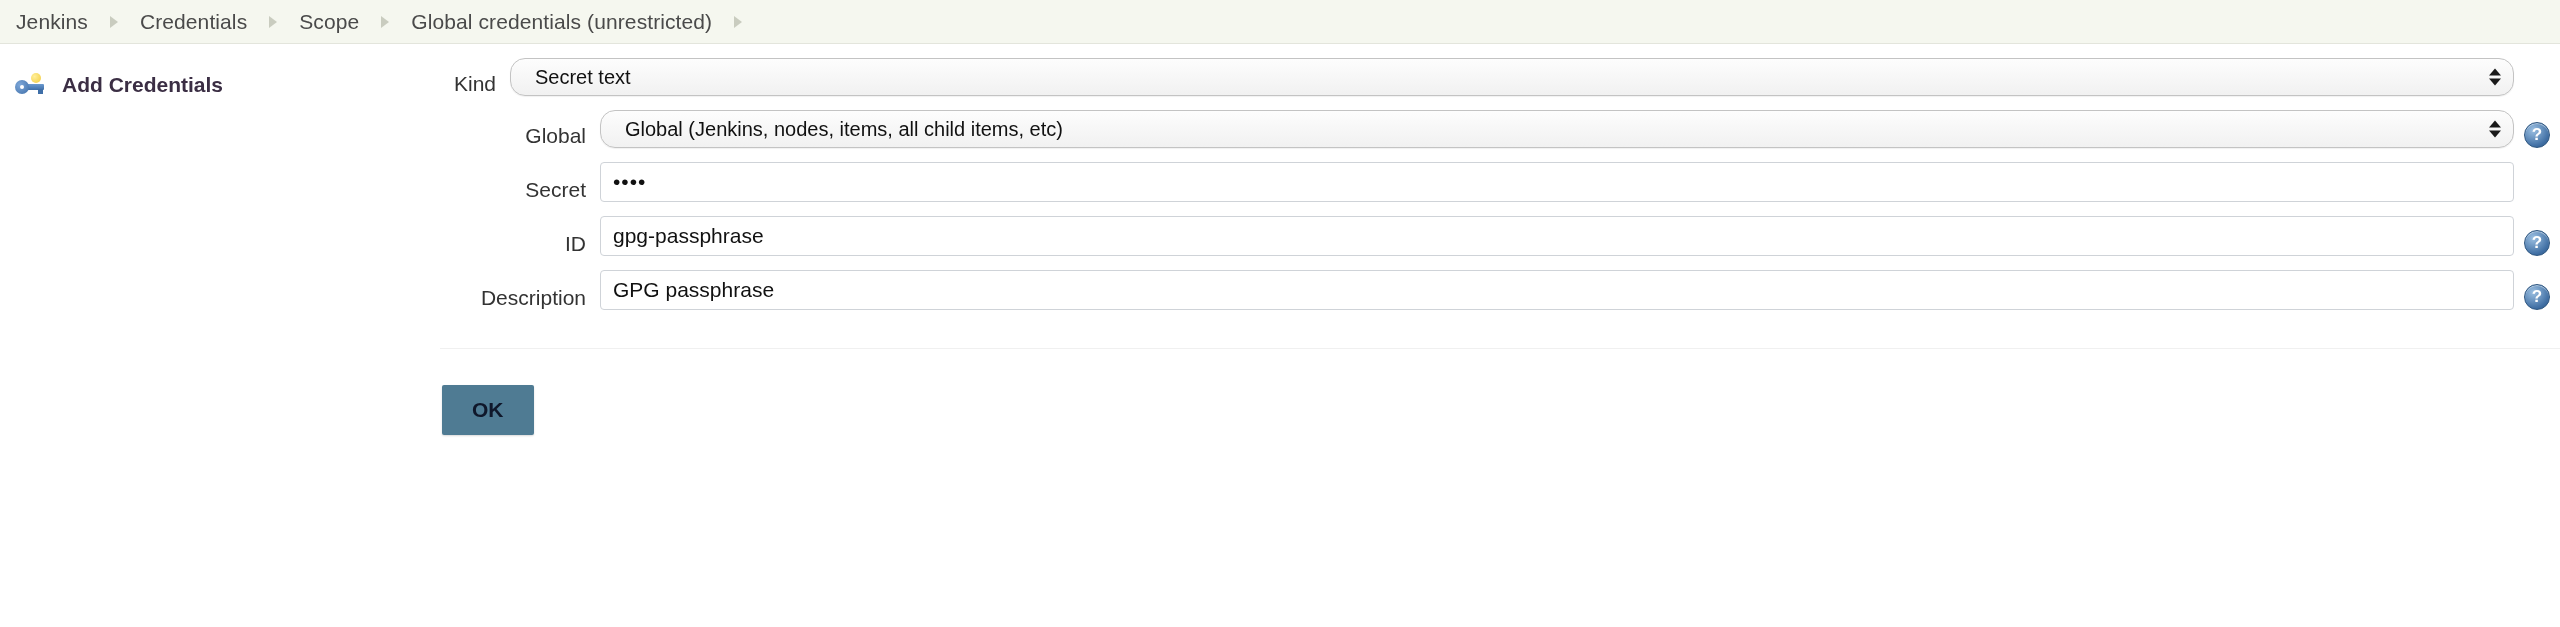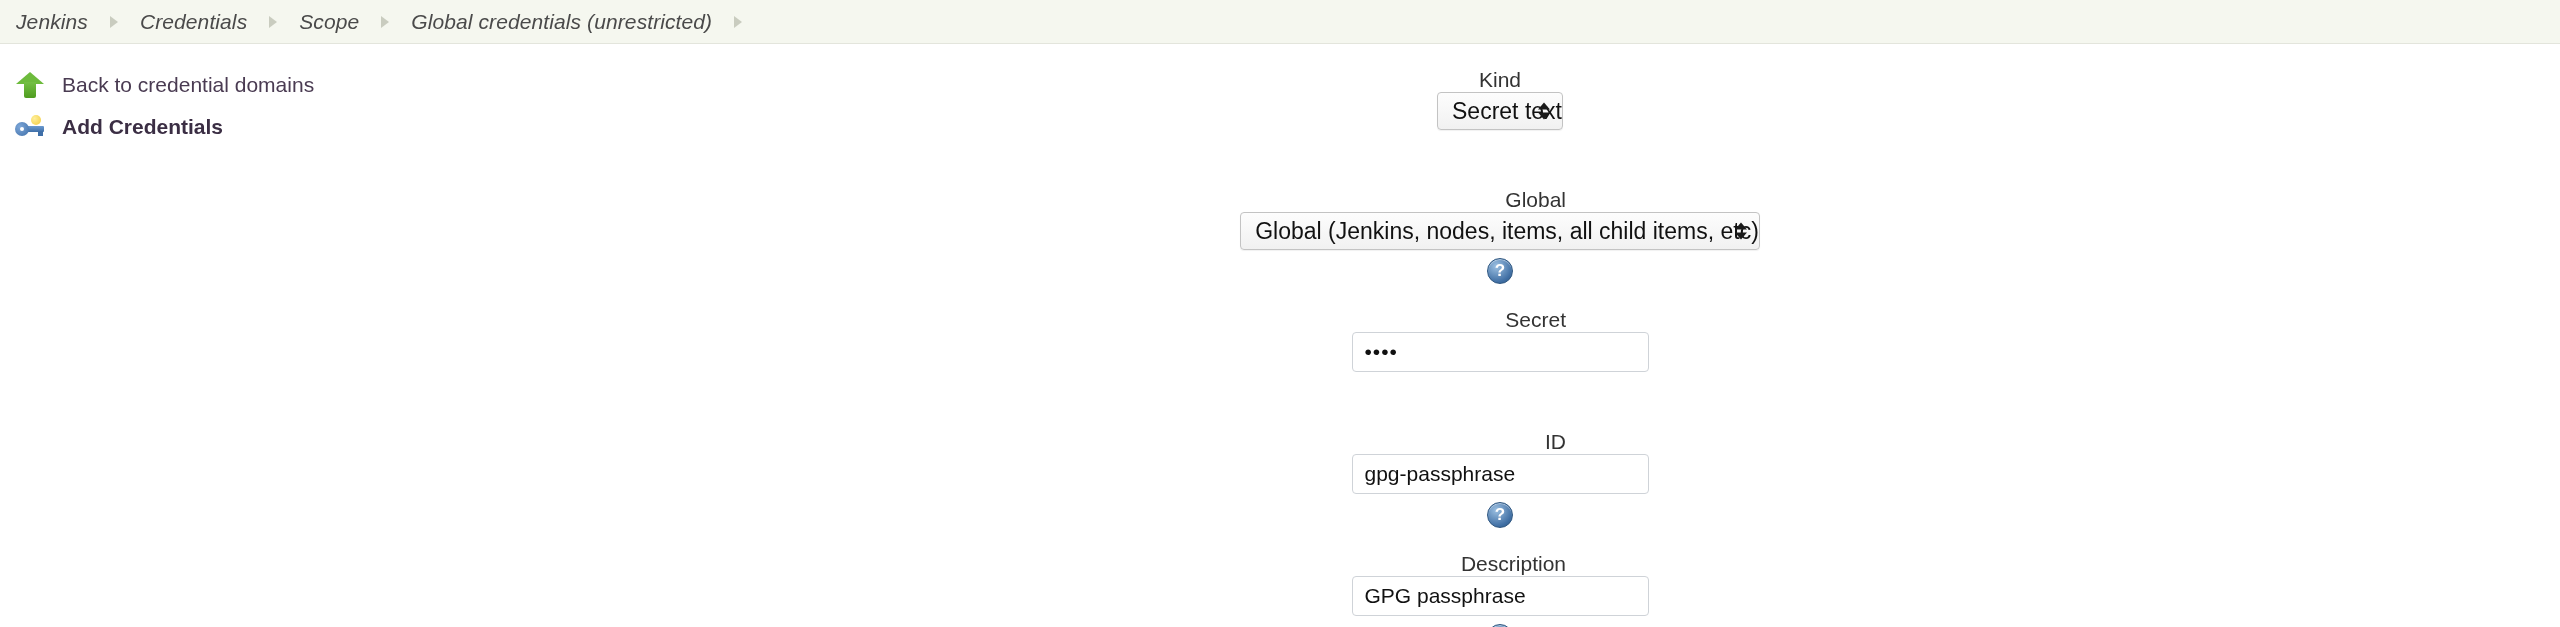--- a/index.html
+++ b/index.html
@@ -17,21 +17,20 @@
 
   
   .breadcrumb-bar {
     height: 44px;
     background: #f5f7ef;
     border-bottom: 1px solid #e3e5dc;
     display: flex;
     align-items: center;
     padding-left: 16px;
     box-sizing: border-box;
-    font-style: italic;
   }
   .crumb {
     font-size: 21px;
     color: #4a4a4a;
     letter-spacing: 0.1px;
     white-space: nowrap;
   }
   .crumb.link { cursor: pointer; }
   .crumb-sep {
     margin: 0 22px;
@@ -135,23 +134,22 @@
   
   .main {
     flex: 1;
     padding-top: 14px;
     position: relative;
   }
   .form-rows { }
 
   .form-row {
     display: flex;
-    align-items: center;
+    align-items: flex-end;
     margin-bottom: 14px;
-    flex-direction: column;
   }
   .row-label {
     font-size: 21px;
     color: #333333;
     text-align: right;
     padding-top: 10px;
     padding-right: 14px;
     box-sizing: border-box;
     white-space: nowrap;
     flex: none;
@@ -163,26 +161,26 @@
   .row-id .row-label,
   .row-desc .row-label { width: 160px; }
 
   .row-control { flex: 1; min-width: 0; }
 
   .select-box {
     position: relative;
     height: 38px;
     background: linear-gradient(to bottom, #fdfdfd, #f1f1f1);
     border: 1px solid #c3c3c3;
-    border-radius: 4px;
+    border-radius: 15px;
     box-sizing: border-box;
     display: flex;
     align-items: center;
-    padding-left: 14px;
-    font-size: 23px;
+    padding-left: 24px;
+    font-size: 20px;
     color: #111111;
     box-shadow: 0 1px 1px rgba(0,0,0,0.06);
     cursor: pointer;
     white-space: nowrap;
     overflow: hidden;
   }
   .select-arrows {
     position: absolute;
     right: 12px;
     top: 50%;
@@ -282,27 +280,20 @@
   <span class="crumb link">Scope</span>
   <span class="crumb-sep"></span>
   <span class="crumb link">Global credentials (unrestricted)</span>
   <span class="crumb-sep"></span>
 </div>
 
 <div class="page">
 
   <div class="side-panel">
 
-    <div class="side-task">
-      <span class="icon-up-arrow">
-        <span class="head"></span>
-          <span class="shaft"></span>
-      </span>
-      <span class="side-task-label">Back to credential domains</span>
-    </div>
 
     <div class="side-task">
       <span class="icon-key">
         <span class="spark"></span>
         <span class="shank"></span>
         <span class="tooth"></span>
         <span class="bow"></span>
         <span class="bow-hole"></span>
       </span>
       <span class="side-task-label bold">Add Credentials</span>

